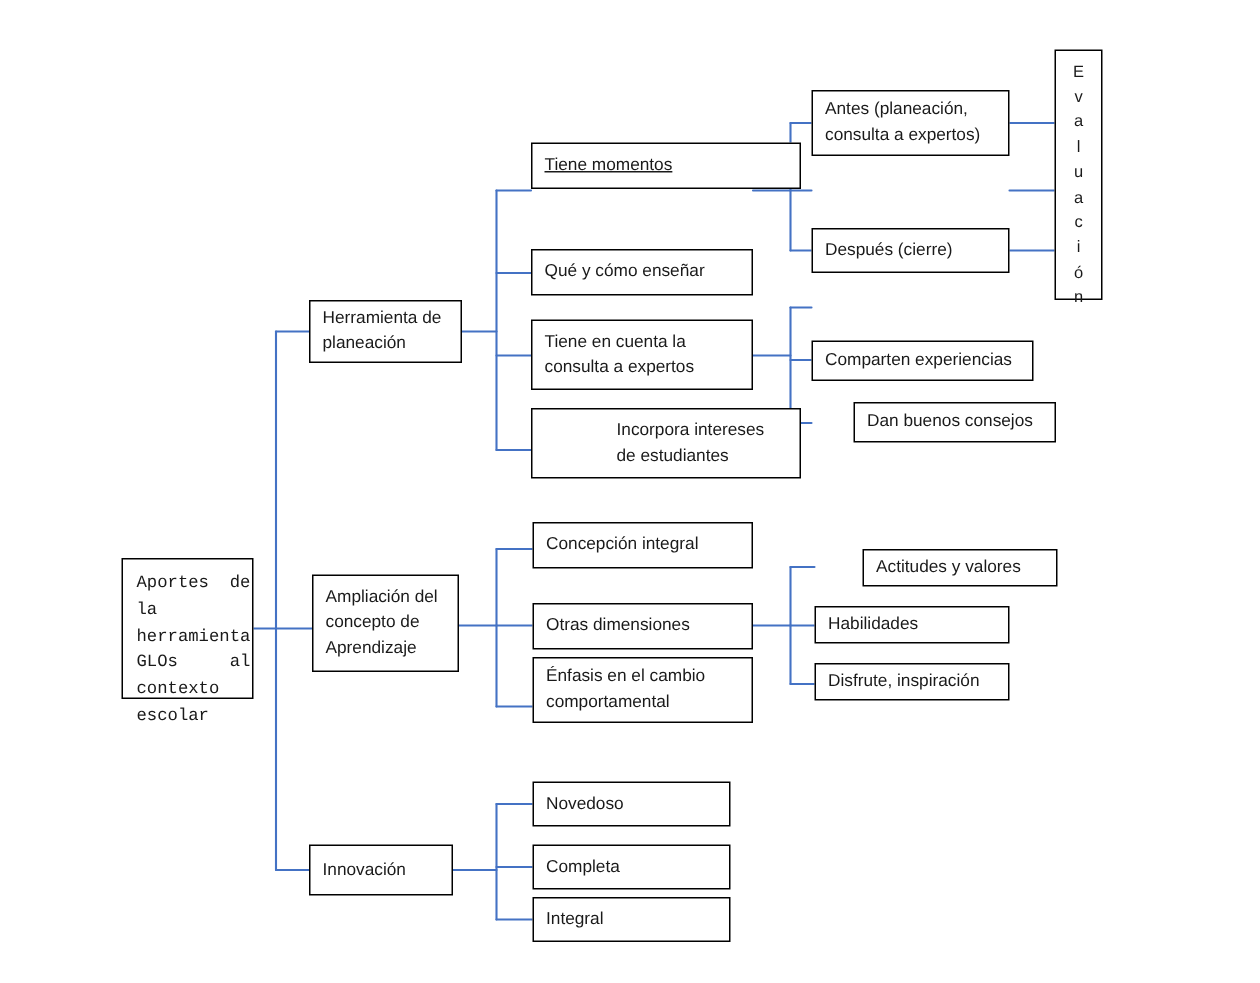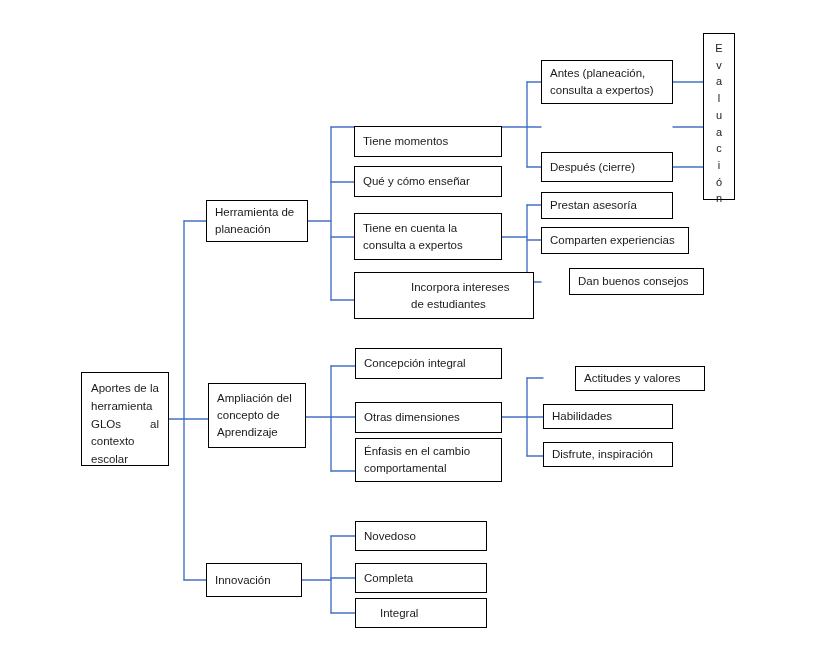--- a/index.html
+++ b/index.html
@@ -36,20 +36,21 @@
     z-index: 2;
   }
   .node .txt {
     display: block;
     width: 100%;
     padding: 0 8px;
     white-space: pre-line;
   }
   .node.root {
     align-items: flex-start;
+    font-family: Liberation Mono, monospace;
   }
   .node.root .txt {
     padding: 7px 9px 0 9px;
     text-align: justify;
     text-align-last: left;
     line-height: 1.55;
   }
   .node.vert {
     align-items: flex-start;
     justify-content: center;
@@ -121,21 +122,21 @@
   </svg>
 
   <div class="node root" style="left:81px; top:372px; width:88px; height:94px;">
     <span class="txt">Aportes de la herramienta GLOs al contexto escolar</span>
   </div>
 
   <div class="node" style="left:206px; top:200px; width:102px; height:42px;">
     <span class="txt">Herramienta de planeación</span>
   </div>
 
-  <div class="node" style="left:354px; top:126px; width:148px; height:31px;">
+  <div class="node" style="left:354px; top:95px; width:180px; height:31px;text-decoration:underline;">
     <span class="txt">Tiene momentos</span>
   </div>
   <div class="node" style="left:354px; top:166px; width:148px; height:31px;">
     <span class="txt">Qué y cómo enseñar</span>
   </div>
   <div class="node" style="left:354px; top:213px; width:148px; height:47px;">
     <span class="txt">Tiene en cuenta la
 consulta a expertos</span>
   </div>
   <div class="node" style="left:354px; top:272px; width:180px; height:47px;padding-left:48px;">
@@ -144,23 +145,20 @@
   </div>
 
   <div class="node" style="left:541px; top:60px; width:132px; height:44px;">
     <span class="txt">Antes (planeación,
 consulta a expertos)</span>
   </div>
   <div class="node" style="left:541px; top:152px; width:132px; height:30px;">
     <span class="txt">Después (cierre)</span>
   </div>
 
-  <div class="node" style="left:541px; top:192px; width:132px; height:27px;">
-    <span class="txt">Prestan asesoría</span>
-  </div>
   <div class="node" style="left:541px; top:227px; width:148px; height:27px;">
     <span class="txt">Comparten experiencias</span>
   </div>
   <div class="node" style="left:541px; top:268px; width:135px; height:27px;margin-left:28px;">
     <span class="txt">Dan buenos consejos</span>
   </div>
 
   <div class="node vert" style="left:703px; top:33px; width:32px; height:167px;">
     <span class="txt">E
 v
@@ -202,17 +200,17 @@
   <div class="node" style="left:206px; top:563px; width:96px; height:34px;">
     <span class="txt">Innovación</span>
   </div>
 
   <div class="node" style="left:355px; top:521px; width:132px; height:30px;">
     <span class="txt">Novedoso</span>
   </div>
   <div class="node" style="left:355px; top:563px; width:132px; height:30px;">
     <span class="txt">Completa</span>
   </div>
-  <div class="node" style="left:355px; top:598px; width:132px; height:30px;padding-left:16px;">
+  <div class="node" style="left:355px; top:598px; width:132px; height:30px;">
     <span class="txt">Integral</span>
   </div>
 
 </div>
 
 </body></html>

